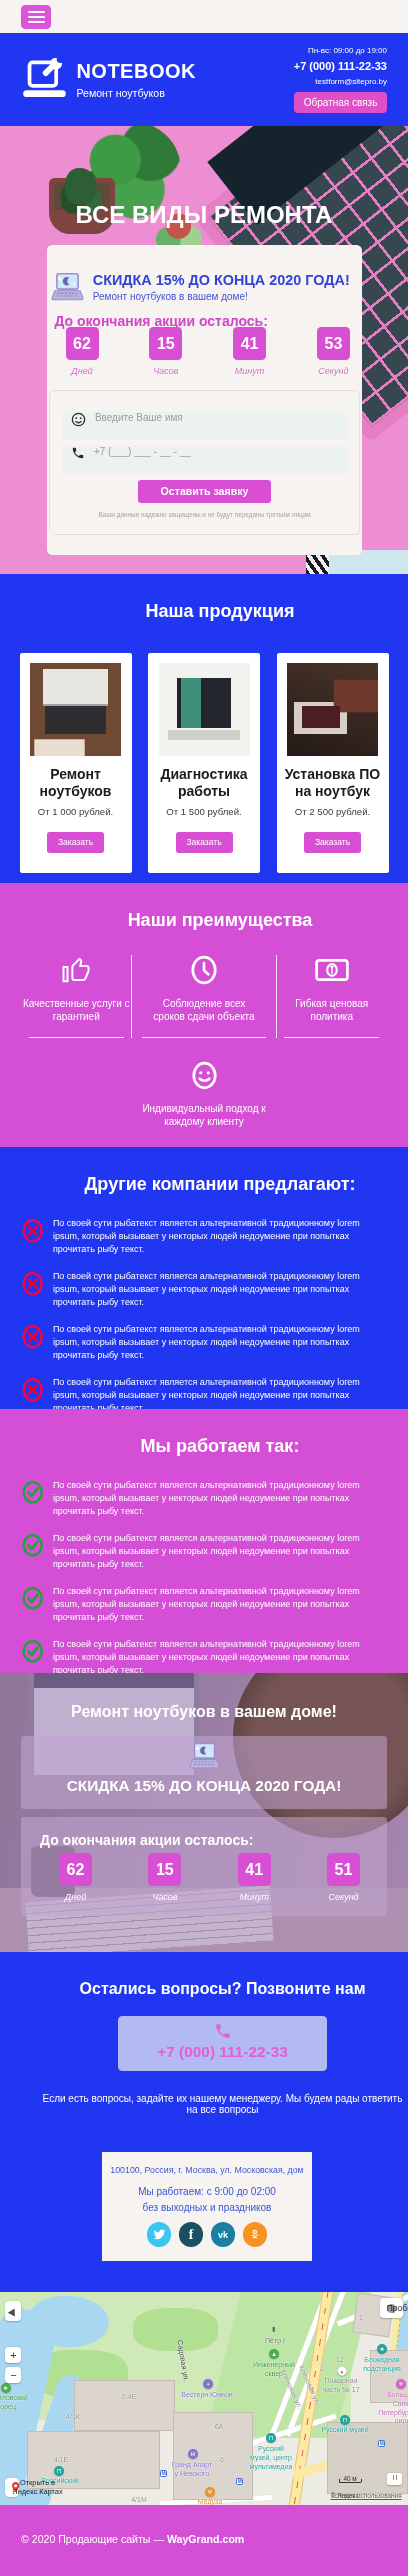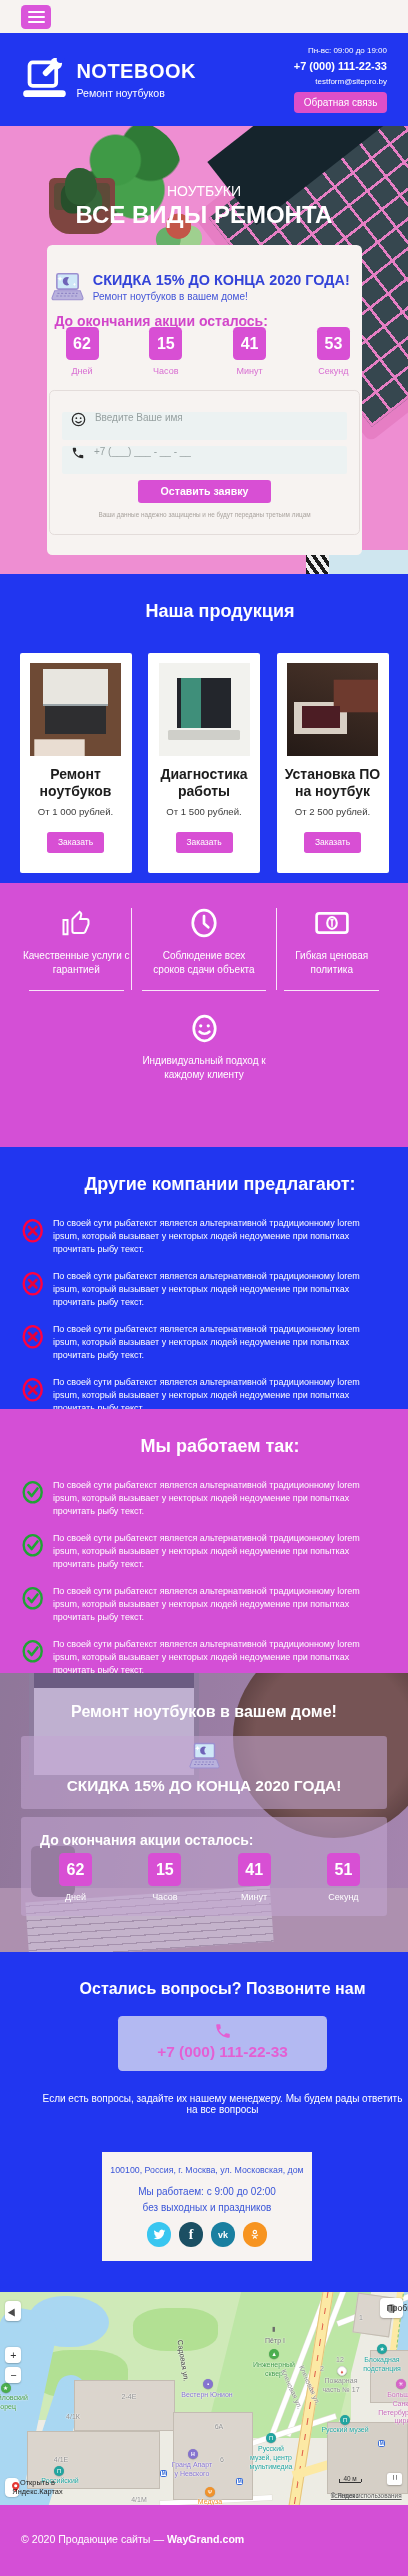--- a/index.html
+++ b/index.html
@@ -43,21 +43,21 @@
   
   .promo-card { position:absolute; left:47px; top:119px; width:315px; height:310px; background:#f7f3f1; border-radius:5.3px; z-index:3; }
   .promo-head { position:absolute; left:4.3px; top:26.6px; display:flex; align-items:flex-start; }
   .promo-texts { margin-left:8.5px; }
   .promo-title { color:#3343d8; font-size:14.4px; font-weight:bold; }
   .promo-sub { color:#4355d8; font-size:10px; margin-top:3.7px; }
   .cd-label { position:absolute; left:7.4px; top:68px; color:#d246ca; font-size:14px; font-weight:bold; }
   .cd-row { position:absolute; left:16px; right:9.6px; top:82px; display:flex; justify-content:space-between; }
   .cd-item { width:38px; display:flex; flex-direction:column; align-items:center; }
   .cd-box { width:33px; height:33px; background:#d84fd4; border-radius:4.3px; color:#fff; font-size:16px; font-weight:bold; display:flex; align-items:center; justify-content:center; }
-  .cd-name { margin-top:5.8px; color:#d86ed2; font-size:9px; }
+  .cd-name { margin-top:5.8px; color:#d86ed2; font-size:9px;font-style:italic; }
   .lead-form { position:absolute; left:2.1px; right:2.1px; top:145px; height:145px; border:0.5px solid #e3dcda; border-radius:5.3px; padding:21px 11.7px 0; }
   .inp { display:flex; align-items:flex-start; height:28px; background:#ecf2f2; border-radius:2.1px; padding-left:9.6px; margin-bottom:5.8px; }
   .inp svg { flex:none; }
   .inp input { flex:1; border:none; background:transparent; outline:none; font-size:10px; margin-left:8.5px; color:#444; font-family:inherit; }
   .inp input::placeholder { color:#97a1a1; }
   .submit-btn { display:block; margin:4.3px auto 0; width:133px; height:23.4px; background:#d84fd4; border:none; border-radius:3.2px; color:#fff; font-size:10.6px; font-weight:bold; cursor:pointer; font-family:inherit; }
   .privacy { margin-top:8.5px; text-align:center; color:#aaa49f; font-size:6.4px; }
 
   
   .products { height:309px; background:#2136f0; }
@@ -229,21 +229,20 @@
   </header>
 
   <section class="hero">
     <div class="hv-laptop"></div>
     <div class="hv-laptop-edge"></div>
     <div class="hv-plant-big"></div>
     <div class="hv-pot1"></div>
     <div class="hv-pot2"></div>
     <div class="hv-stripes"></div>
     <div class="hv-mat"></div>
-    <div class="hero-kicker">НОУТБУКИ</div>
     <h1 class="hero-title">ВСЕ ВИДЫ РЕМОНТА</h1>
 
     <div class="promo-card">
       <div class="promo-head">
         <span>
           <svg width="33" height="30" viewBox="0 0 62 56">
             <rect x="11" y="3" width="40" height="29" rx="3" fill="#cfe8f8" stroke="#9b8fd0" stroke-width="3"></rect>
             <path d="M34 10a8 8 0 1 0 0 14 9 9 0 0 1 0-14z" fill="#6f63b8"></path>
             <path d="M17 8l1.5 3L22 12.5 18.5 14 17 17l-1.5-3L12 12.5 15.5 11z" fill="#fff"></path>
             <path d="M44 20l1 2 2 1-2 1-1 2-1-2-2-1 2-1z" fill="#fff"></path>
@@ -315,20 +314,21 @@
       <div class="pcard">
         <div class="pphoto ph3"></div>
         <div class="pcard-title">Установка ПО на ноутбук</div>
         <div class="pcard-price">От 2 500 рублей.</div>
         <button class="pcard-btn">Заказать</button>
       </div>
     </div>
   </section>
 
   <section class="advantages">
+    <h2 class="sec-title">Наши преимущества</h2>
     <div class="adv-grid">
       <div class="adv-col">
         <svg class="adv-ico" width="30" height="30" viewBox="0 0 24 24">
             <path d="M2 21h3.2V9.6H2V21zM22 10.4c0-.9-.7-1.6-1.6-1.6h-5l.8-3.7v-.3c0-.3-.1-.6-.4-.9l-.9-.8-5.3 5.3c-.3.3-.5.7-.5 1.2v8.8c0 .9.7 1.6 1.6 1.6h7.2c.7 0 1.2-.4 1.5-1l2.4-5.6c.1-.2.2-.4.2-.6v-2.4z" fill="none" stroke="#fff" stroke-width="1.6"></path>
           </svg>
         <div class="adv-label">Качественные услуги с гарантией</div>
       </div>
       <div class="adv-col">
         <svg class="adv-ico" width="30" height="30" viewBox="0 0 56 56">
             <ellipse cx="28" cy="28" rx="21" ry="24" fill="none" stroke="#fff" stroke-width="5"></ellipse>

